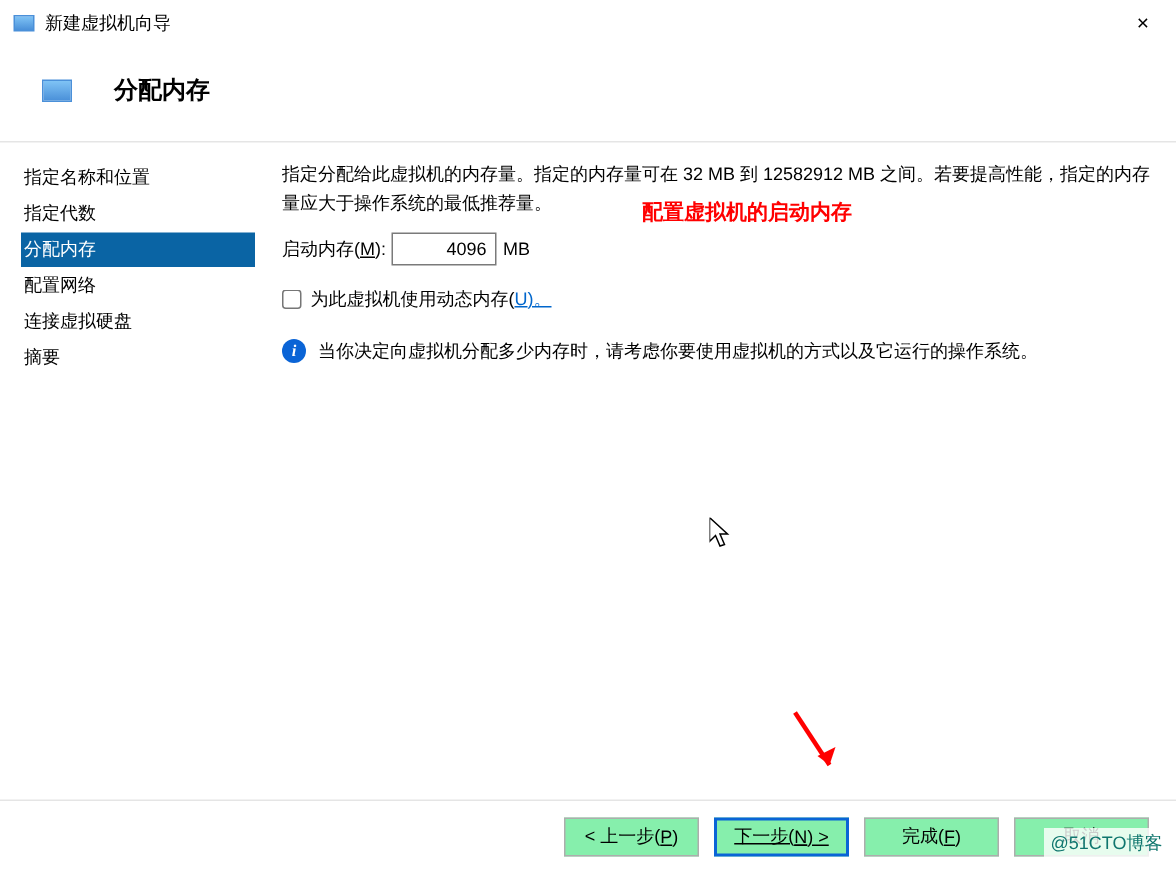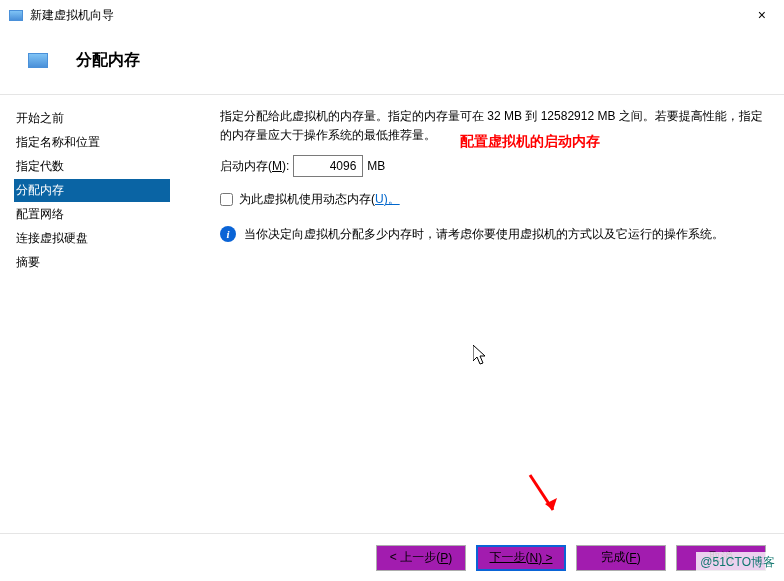--- a/index.html
+++ b/index.html
@@ -19,36 +19,36 @@
 
     .hr { height: 1px; background: #e5e5e5; margin: 0 0 0 0; }
 
     .body { flex: 1; display: flex; position: relative; }
 
     .sidebar { width: 180px; padding: 12px 0 0 14px; }
     .sidebar-item { padding: 3px 4px 3px 2px; margin: 0 10px 1px 0; font-size: 12px; cursor: default; }
     .sidebar-item.selected { background: #0a64a4; color: #fff; }
     .sidebar-child { padding-left: 22px; }
 
-    .content { flex: 1; padding: 12px 14px 0 8px; position: relative; margin-left: 32px; }
+    .content { flex: 1; padding: 12px 14px 0 8px; position: relative; }
     .content-para { line-height: 1.6; }
     .mem-row { display: flex; align-items: center; margin-top: 10px; }
     .mem-row label { margin-right: 4px; }
     .mem-input { width: 70px; height: 22px; border: 1px solid #7a7a7a; text-align: right; padding: 0 6px; font-size: 12px; }
     .mem-unit { margin-left: 4px; }
     .dyn-row { display: flex; align-items: center; margin-top: 14px; }
     .dyn-row input[type="checkbox"] { margin: 0 6px 0 0; width: 13px; height: 13px; }
     .info-row { display: flex; align-items: flex-start; margin-top: 18px; }
     .info-icon { width: 16px; height: 16px; border-radius: 50%; background: #0a64d6; color: #fff; font-weight: bold; font-size: 11px; display: flex; align-items: center; justify-content: center; margin-right: 8px; flex-shrink: 0; font-style: italic; font-family: Georgia, serif; }
     .info-row span.txt { line-height: 1.4; }
 
     .annotation { position: absolute; color: #ff0000; font-weight: bold; font-size: 14px; left: 248px; top: 38px; }
 
     .footer { height: 48px; display: flex; justify-content: flex-end; align-items: center; padding-right: 18px; gap: 10px; border-top: 1px solid #e5e5e5; }
-    .btn { min-width: 90px; height: 26px; border: 1px solid #adadad; background: #a21caf; font-size: 12px; cursor: default; display: flex; align-items: center; justify-content: center; padding: 0 8px; }
+    .btn { min-width: 90px; height: 26px; border: 1px solid #adadad; background: #86efac; font-size: 12px; cursor: default; display: flex; align-items: center; justify-content: center; padding: 0 8px; }
     .btn.hl { border: 2px solid #0a64d6; text-decoration: underline; }
     .btn .underline { text-decoration: underline; }
 
     .cursor-arrow { position: absolute; left: 473px; top: 345px; }
 
     .red-arrow { position: absolute; left: 525px; top: 470px; }
 
     .watermark { position: absolute; right: 5px; bottom: 8px; color: #0f766e; font-size: 12px; background: rgba(255,255,255,0.8); padding: 2px 4px; }
 
     .blue-link { color: #0066cc; text-decoration: underline; cursor: default; }
@@ -75,21 +75,20 @@
     <div class="header-icon">
       <div class="screen-icon"></div>
     </div>
     <div class="header-title">分配内存</div>
   </div>
 
   <div class="hr"></div>
 
   <div class="body">
     <div class="sidebar">
-      <div class="sidebar-item">开始之前</div>
       <div class="sidebar-item">指定名称和位置</div>
       <div class="sidebar-item">指定代数</div>
       <div class="sidebar-item selected">分配内存</div>
       <div class="sidebar-item">配置网络</div>
       <div class="sidebar-item">连接虚拟硬盘</div>
       <div class="sidebar-item">摘要</div>
     </div>
 
     <div class="content">
       <div class="content-para">指定分配给此虚拟机的内存量。指定的内存量可在 32 MB 到 12582912 MB 之间。若要提高性能，指定的内存量应大于操作系统的最低推荐量。</div>

